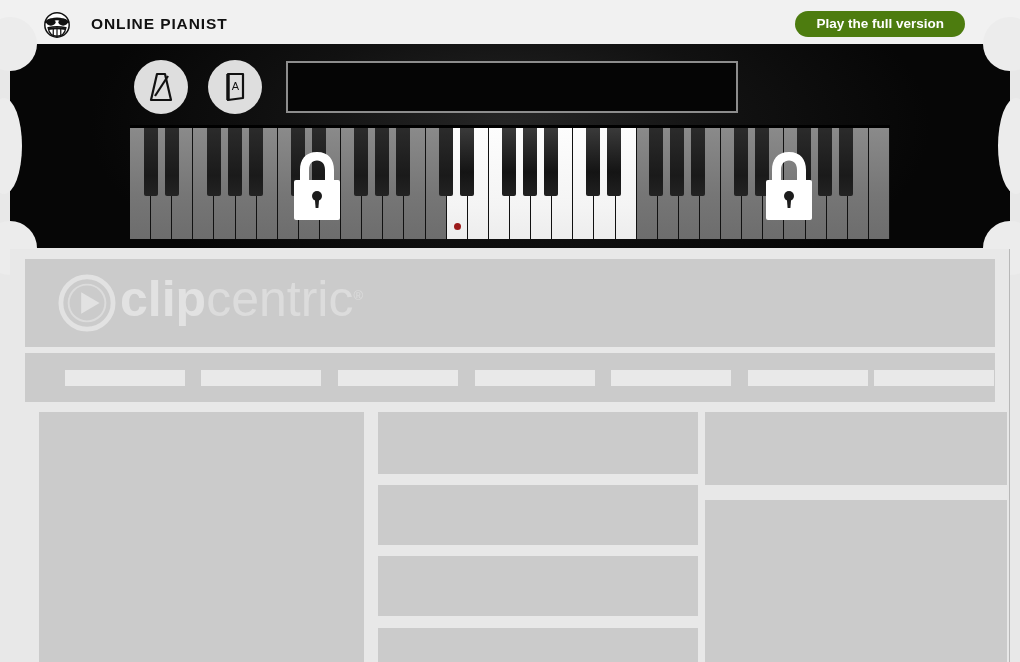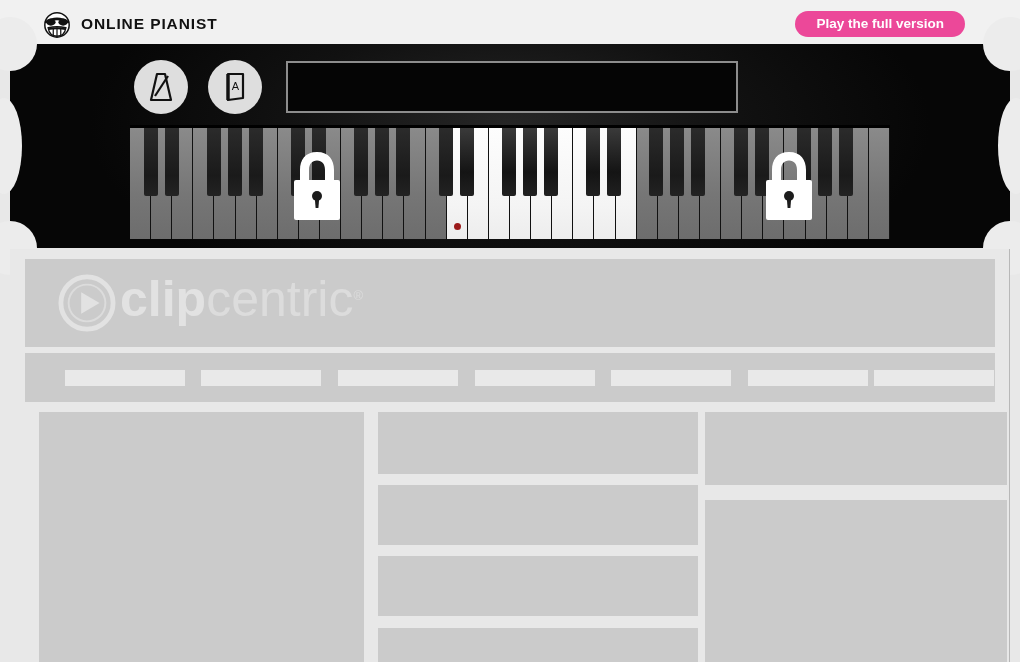--- a/index.html
+++ b/index.html
@@ -11,32 +11,32 @@
   }
 
   
   #topbar {
     position: absolute; left: 0; top: 0;
     width: 1020px; height: 48px;
     background: #f1f1f1;
   }
   #brand {
     position: absolute; left: 42px; top: 9px;
-    display: flex; align-items: center; gap: 9px;
+    display: flex; align-items: center; gap: 19px;
   }
   #brand-face { width: 30px; height: 30px; display: block; }
   #brand-text {
     font-size: 15.5px; font-weight: bold;
     letter-spacing: 0.9px; color: #111;
     font-family: "Liberation Sans", sans-serif;
   }
   #play-full-btn {
     position: absolute; right: 55px; top: 11px;
     height: 26px; padding: 0 21px;
-    background: #ec4899; color: #fff;
+    background: #4d7c0f; color: #fff;
     border: none; border-radius: 13px;
     font-size: 13.5px; font-weight: bold;
     font-family: "Liberation Sans", sans-serif;
     cursor: pointer; line-height: 26px;
     white-space: nowrap;
   }
 
   
   #piano-panel {
     position: absolute; left: 10px; top: 44px;

